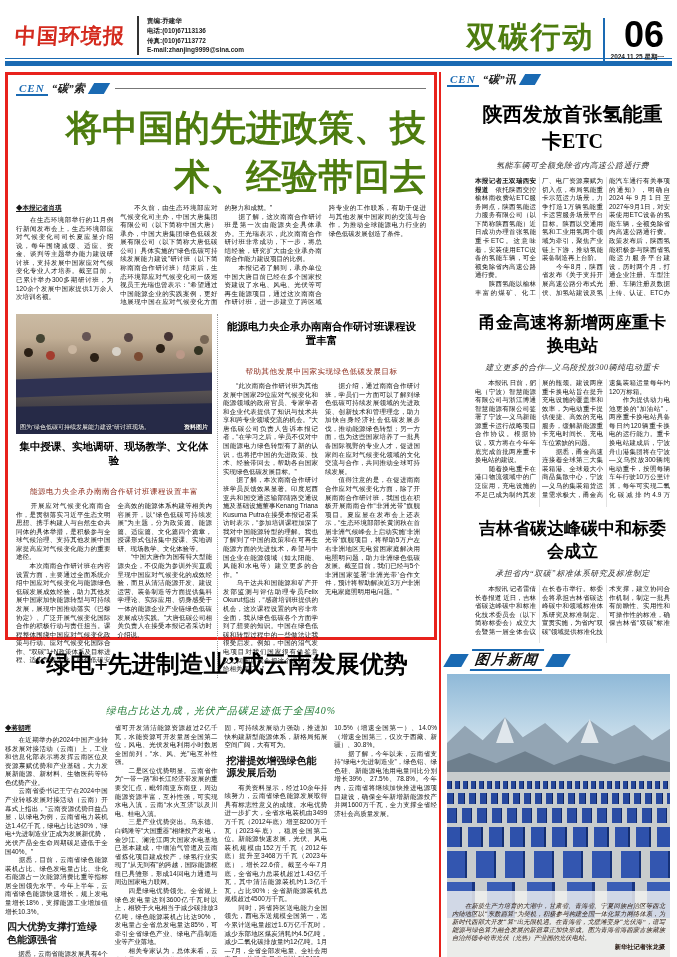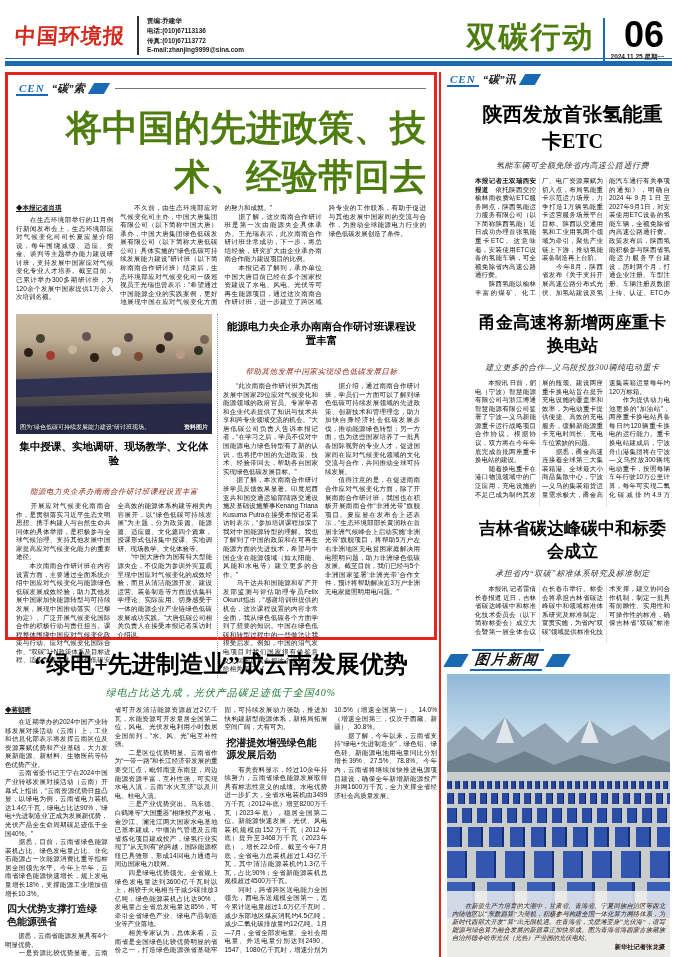--- a/index.html
+++ b/index.html
@@ -45,21 +45,21 @@
   .byline { font-size:6.5px; font-weight:bold; text-decoration:underline; margin-bottom:3px; }
   .cols4 { column-count:4; column-gap:7px; column-fill:auto; overflow:hidden; }
   .cols3 { column-count:3; column-gap:6px; column-rule:1px solid #e2e2e2; column-fill:auto; overflow:hidden; }
   .cols2 { column-count:2; column-gap:7px; column-fill:auto; overflow:hidden; }
   .intro-cols { height:104px; margin-top:2px; }
   .halves { display:flex; margin-top:6px; }
   .half-l { width:202px; border-right:1px dotted #999; padding-right:5px; }
   .half-r { width:202px; padding-left:5px; }
   .inner-head { text-align:center; font-weight:900; font-size:10.5px; color:#000; margin:6px 0 2px 0;
                 font-family:"Liberation Sans",sans-serif; }
-  .inner-sub { text-align:center; font-family:"Liberation Serif",serif; font-style:italic;
+  .inner-sub { text-align:center; font-family:"Liberation Serif",serif; 
                font-size:7.5px; color:#8a2a1a; margin-bottom:5px; letter-spacing:.5px;margin-top:19px; }
   .half-text-l { height:168px; }
   .half-text-r { height:296px; }
   
   .conf-photo { position:relative; height:120px; overflow:hidden;
     background:linear-gradient(180deg,#cbbba3 0%,#c2af96 20%,#a3907a 34%,#80705f 48%,#585252 64%,#3c3a44 82%,#2c2b38 100%); }
   .conf-photo .table1 { position:absolute; left:-5%; right:-5%; top:52%; height:15%;
     background:#2f3252; transform:rotate(-2deg); }
   .conf-photo .table2 { position:absolute; left:-5%; right:-5%; bottom:0; height:24%;
     background:#262a47; transform:rotate(-1deg); }
@@ -68,21 +68,21 @@
                 110px 4px 0 #7a4a32, 132px -4px 0 #2b2016, 152px 2px 0 #b98, 170px -2px 0 #332,
                 12px -14px 0 #443, 58px -16px 0 #655, 100px -15px 0 #544, 140px -16px 0 #433, 176px -13px 0 #765; }
   .conf-caption { position:absolute; left:4px; right:4px; bottom:2px; display:flex;
     font-size:6px; color:#fff; text-shadow:0 0 2px #000; }
   .conf-credit { margin-left:auto; font-weight:bold; }
   
   .yunnan { margin-top:8px; }
   .yn-headline { font-family:"Liberation Serif", serif; font-weight:900; font-size:24px;
                  text-align:center; color:#000; letter-spacing:0px; }
   .yn-sub { font-family:"Liberation Serif", serif; font-style:italic; font-size:10px; color:#1f7a34;
-            text-align:center; letter-spacing:1px; margin:6px 0 6px 0; }
+            text-align:center; letter-spacing:1px; margin:24px 0 6px 0; }
   .yn-body { height:252px; }
   .flow-subhead { font-weight:900; font-size:10px; line-height:1.25; margin:5px 2px 4px 2px;
                   break-inside:avoid; font-family:"Liberation Sans",sans-serif; white-space:normal; }
   
   .r-art { margin-top:4px;margin-left:28px; }
   .r-headline { font-family:"Liberation Serif", serif; font-weight:900; text-align:center; color:#000; }
   .r-h1 { font-size:20px; margin-top:14px; letter-spacing:0px; }
   .r-h2 { font-size:17px; margin-top:12px; }
   .r-h3 { font-size:17px; margin-top:10px; }
   .r-sub { font-family:"Liberation Serif", serif; font-style:italic; font-size:8px; color:#333;

